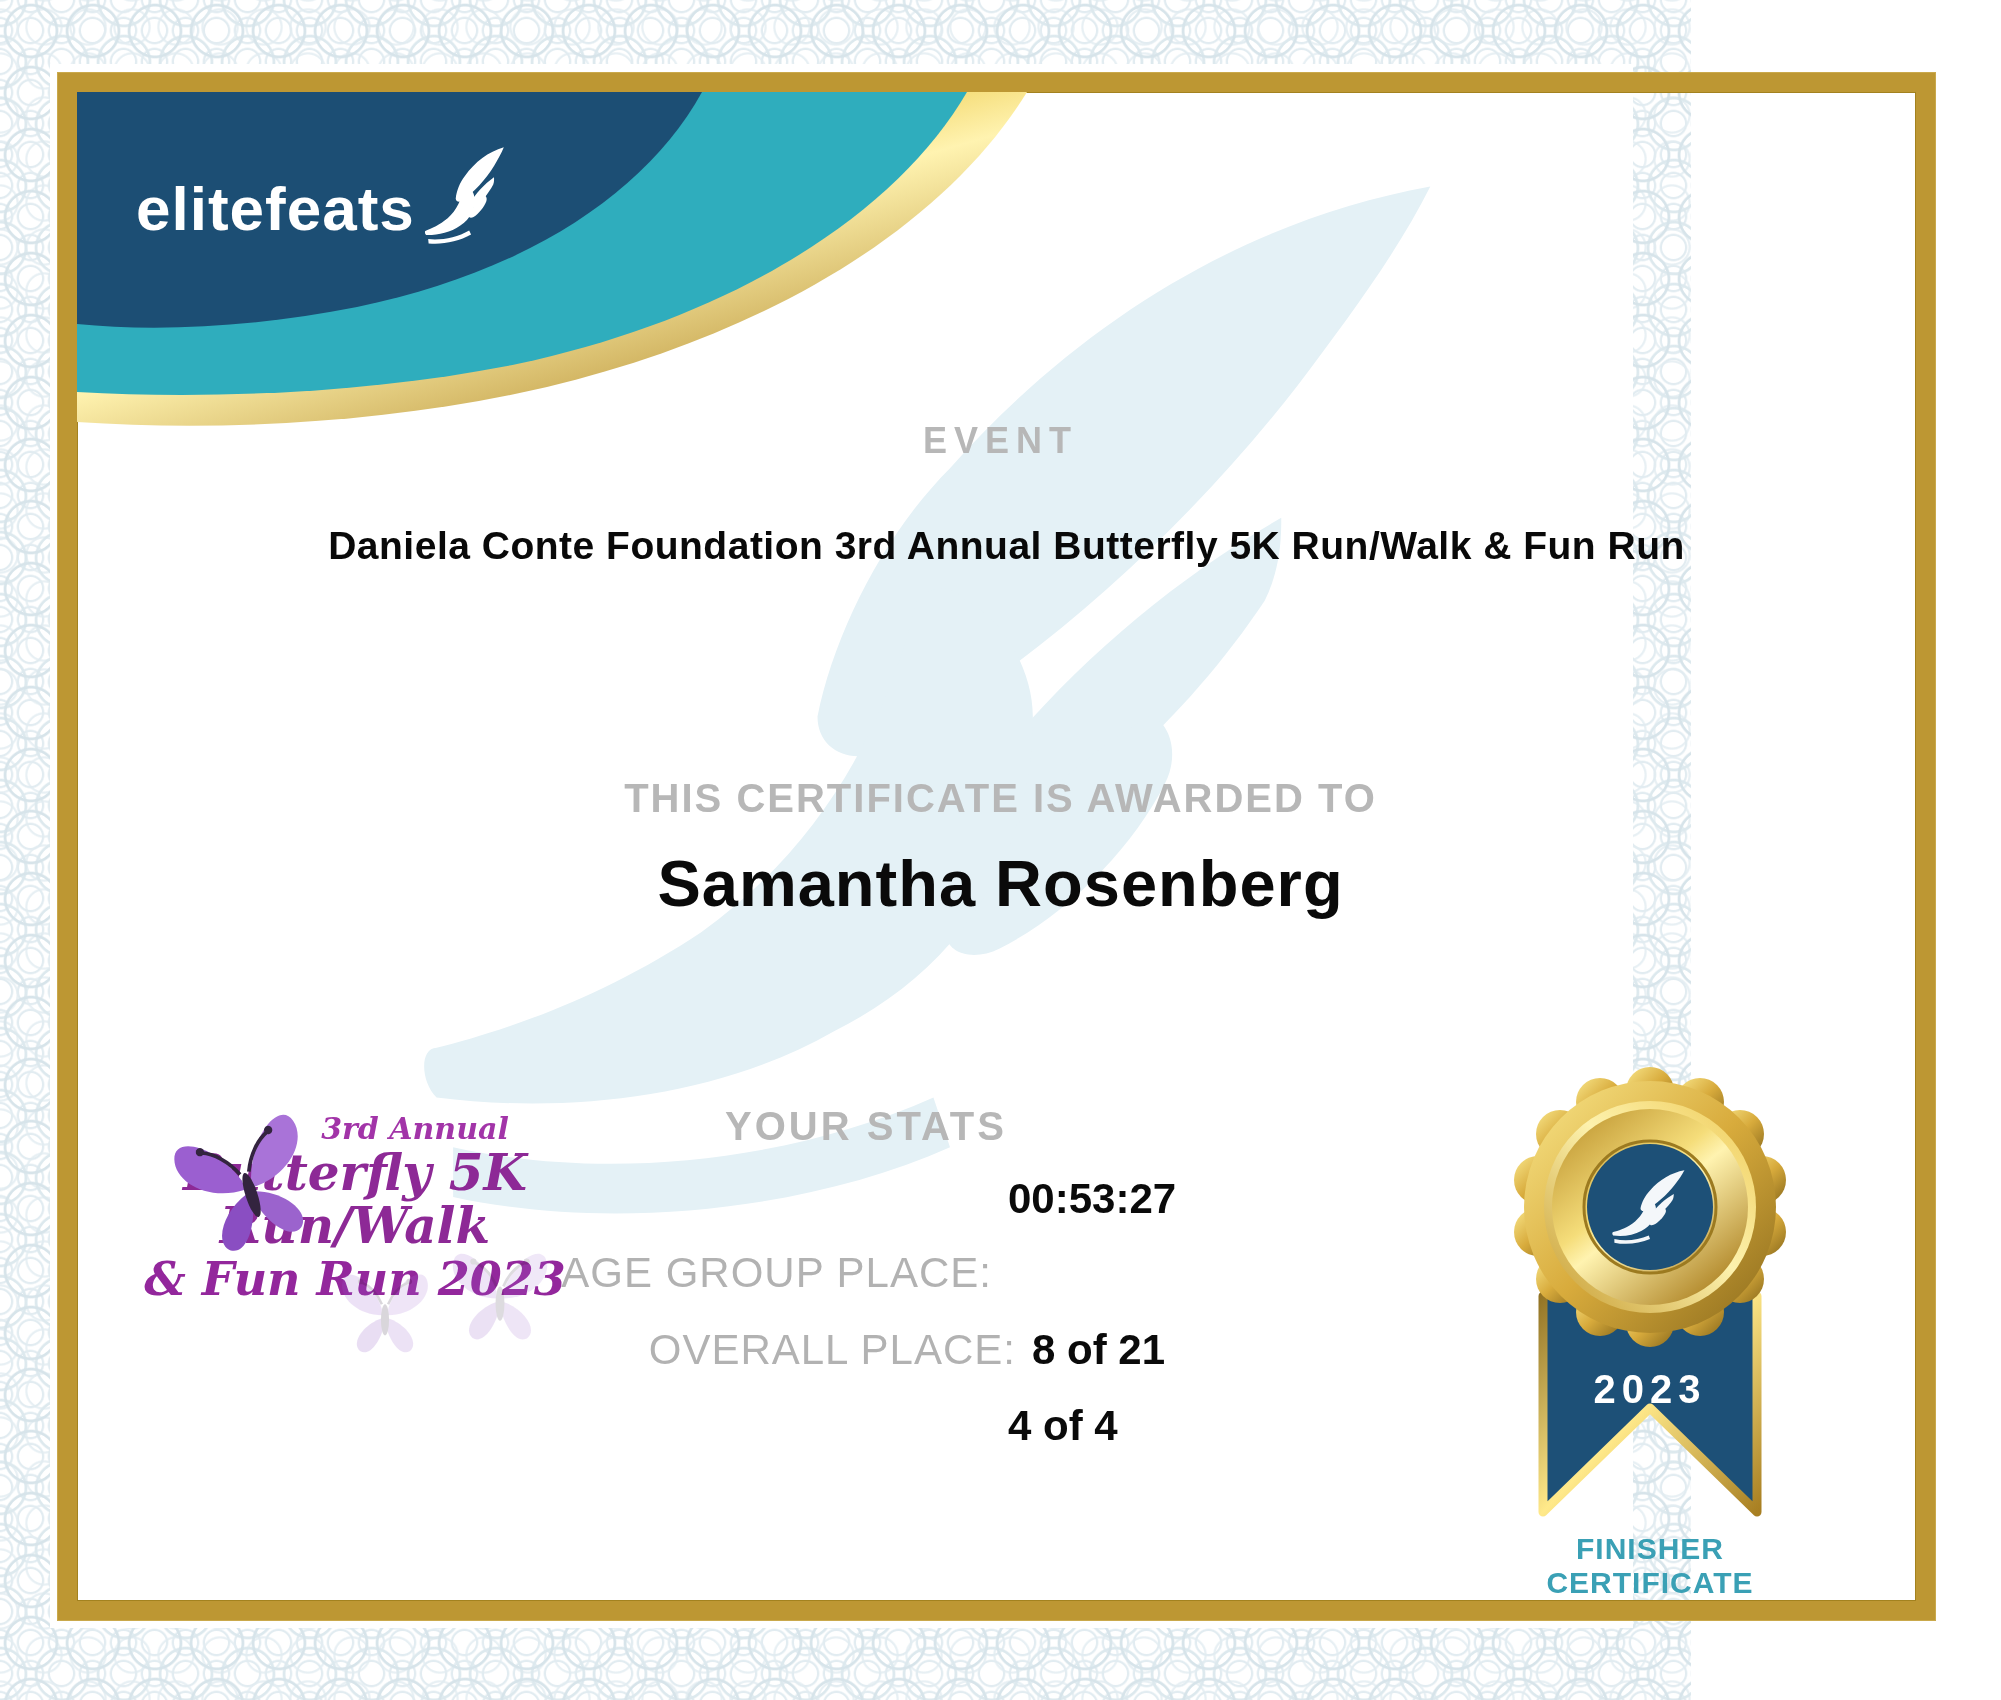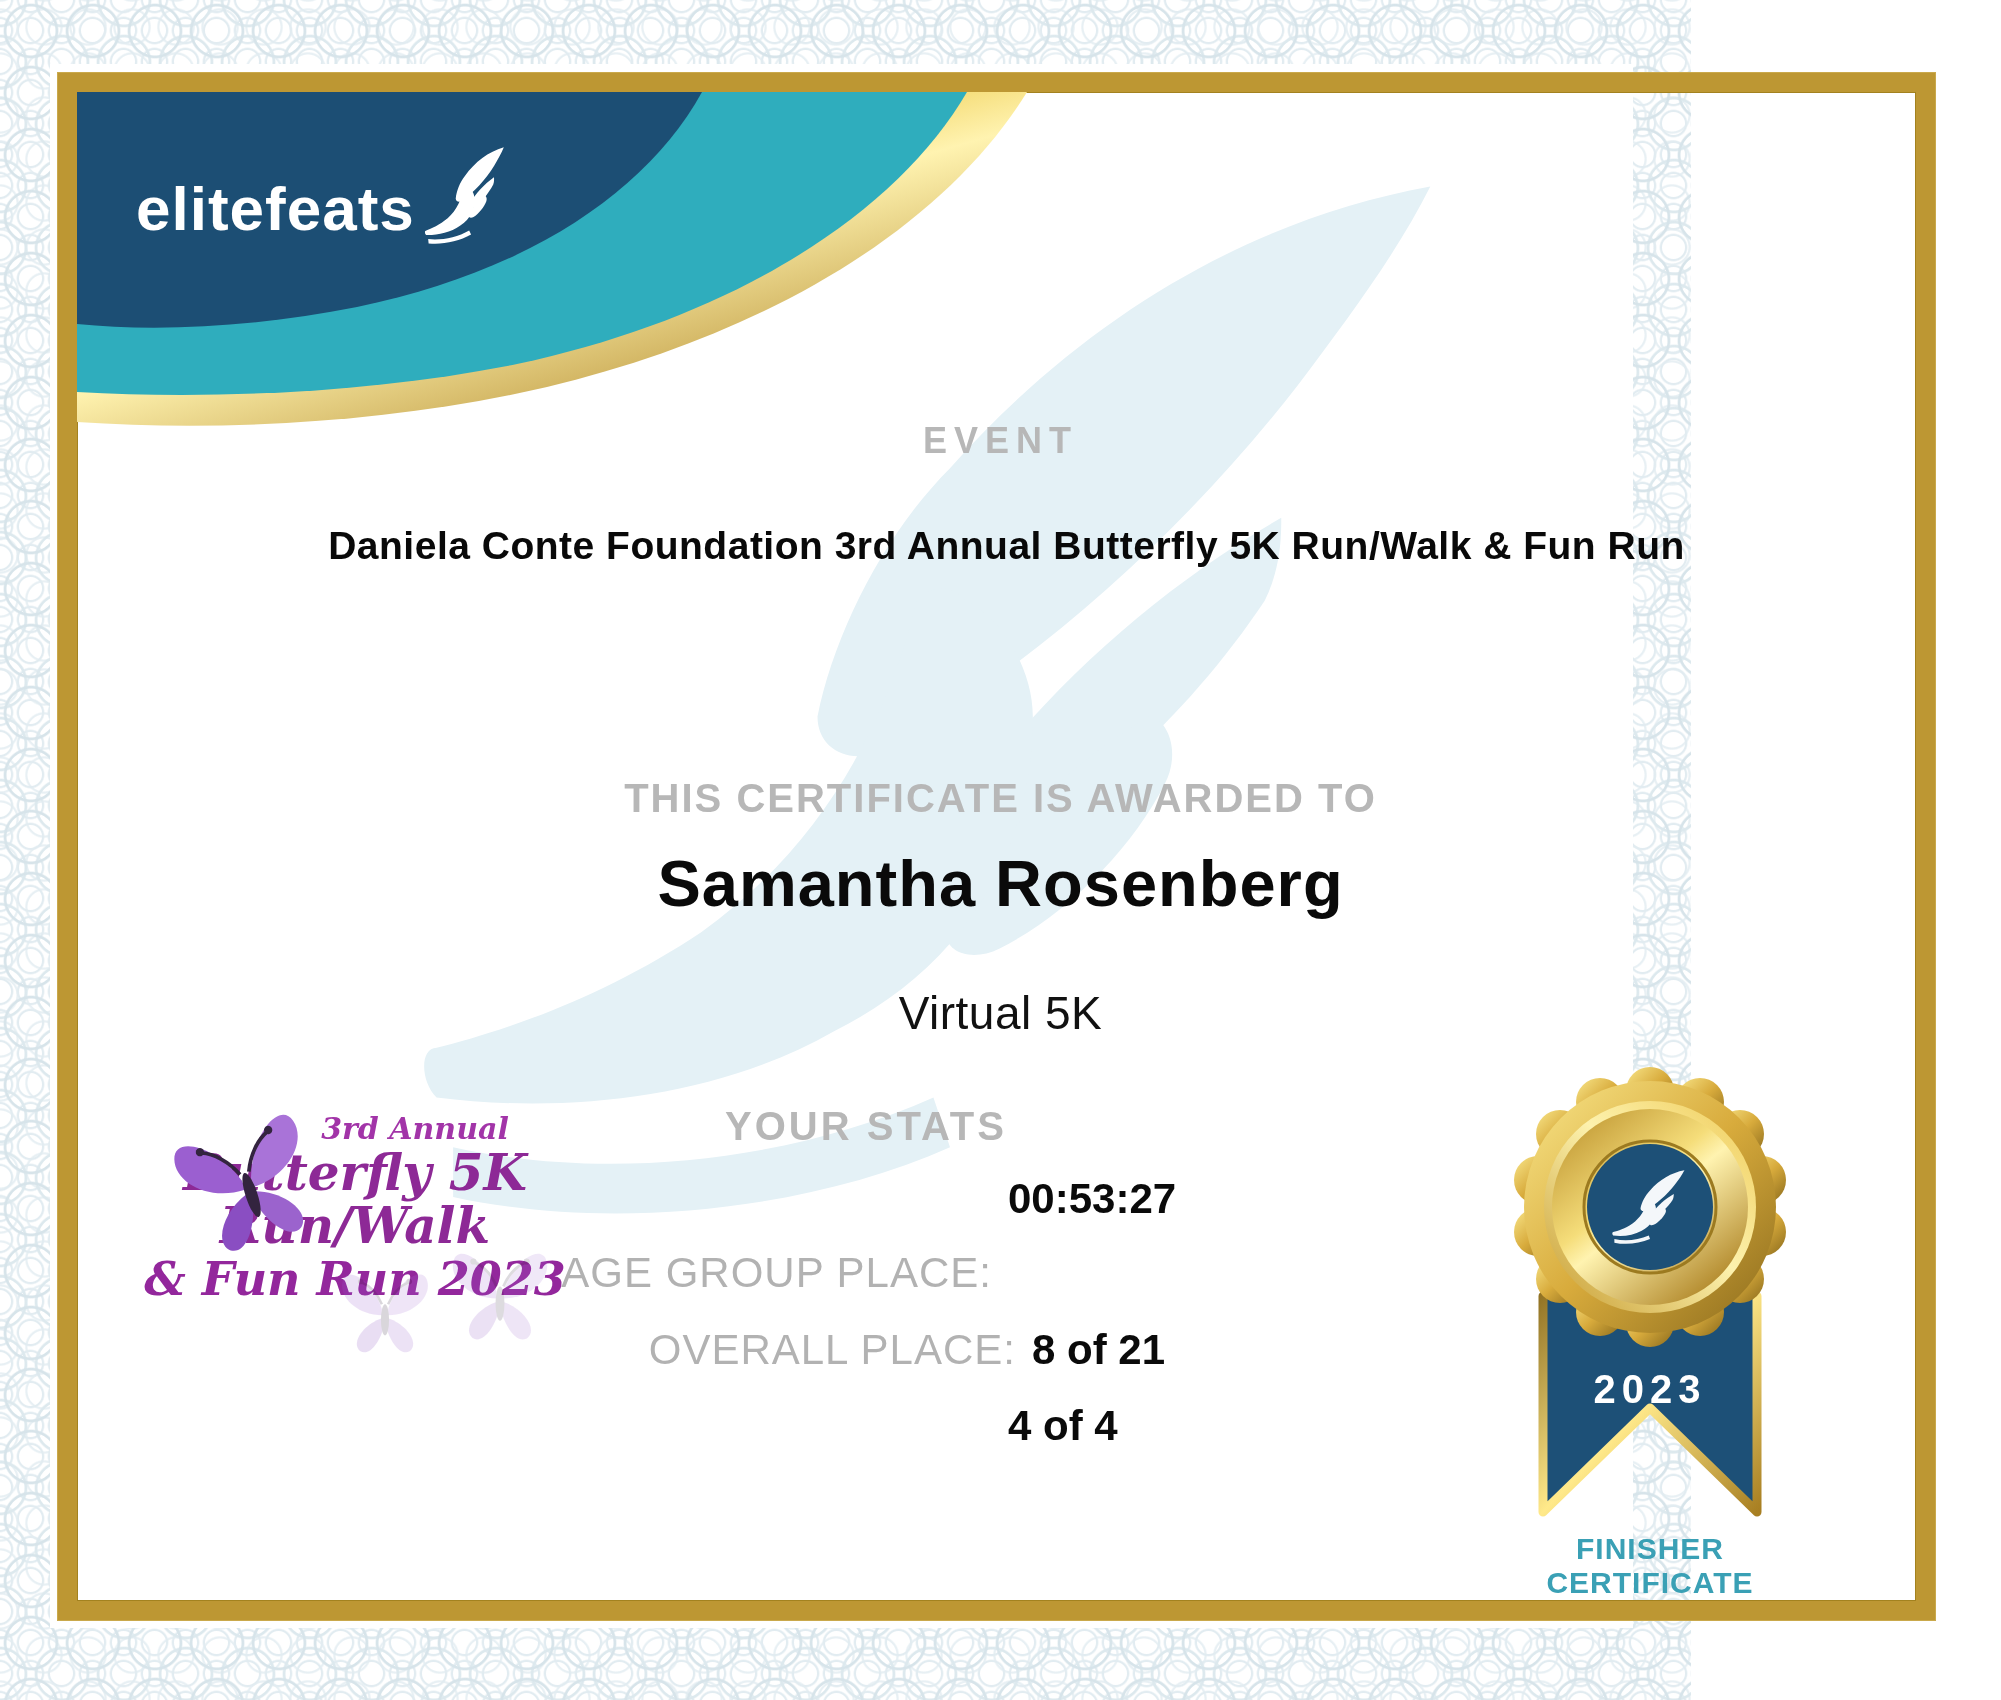--- a/index.html
+++ b/index.html
@@ -132,21 +132,20 @@
     <span class="word">elitefeats</span>
     <svg class="bicon" viewBox="0 0 64 64">
       <use href="#wingfoot" fill="#ffffff" color="#ffffff"></use>
     </svg>
   </div>
 
   <div class="cline h-gray event-label">EVENT</div>
   <div class="cline event-title">Daniela Conte Foundation 3rd Annual Butterfly 5K Run/Walk &amp; Fun Run</div>
   <div class="cline h-gray awarded">THIS CERTIFICATE IS AWARDED TO</div>
   <div class="cline name">Samantha Rosenberg</div>
-  <div class="cline division">Virtual 5K</div>
 
   <div class="your-stats">YOUR STATS</div>
 
   <div class="stat-value srow0">00:53:27</div>
 
   <div class="stat-label srow1">AGE GROUP PLACE:</div>
   <div class="stat-value srow1"></div>
 
   <div class="stat-label srow2">OVERALL PLACE:</div>
   <div class="stat-value srow2">8 of 21</div>

